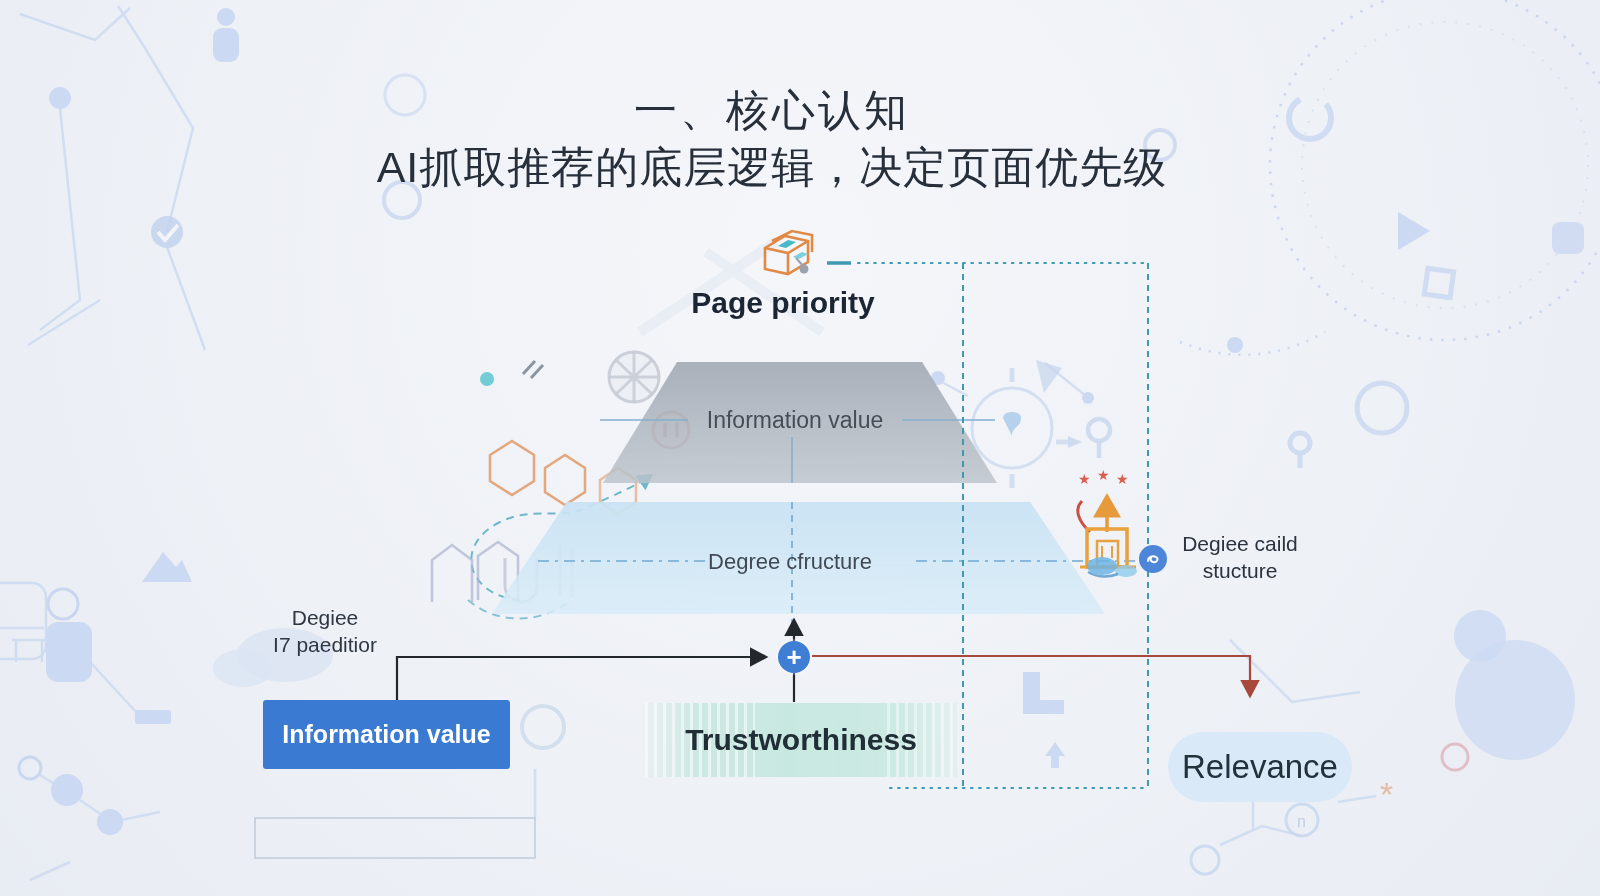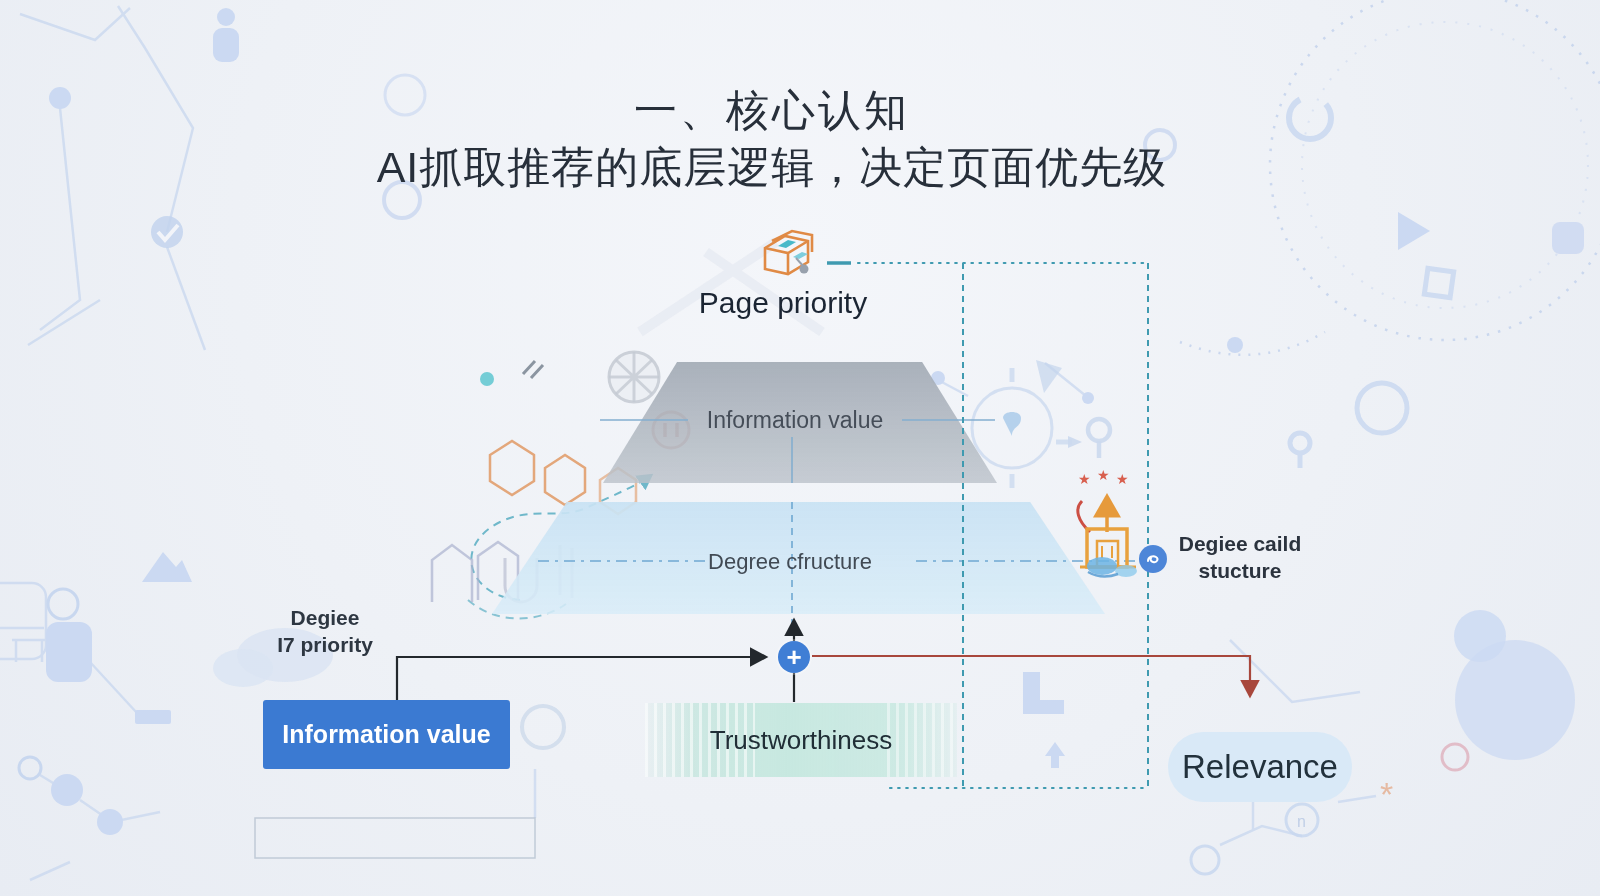--- a/index.html
+++ b/index.html
@@ -13,43 +13,43 @@
   svg{display:block;}
 
   
   .title{left:0;top:82px;width:1600px;text-align:center;color:#272f3a;
          transform:translateX(-28px);z-index:4;}
   .title .t1{font-size:43px;font-weight:500;letter-spacing:3px;line-height:56px;}
   .title .t2{font-size:43px;font-weight:500;letter-spacing:1px;line-height:58px;}
 
   
   .page-priority{left:633px;top:286px;width:300px;text-align:center;
-                 font-size:30px;font-weight:400;color:#1b2533;z-index:4;}
+                 font-size:30px;font-weight:700;color:#1b2533;z-index:4;}
   .trap{z-index:1;}
   .trap1{left:603px;top:362px;width:394px;height:121px;
          clip-path:polygon(18.8% 0,81% 0,100% 100%,0 100%);
          background:linear-gradient(180deg,rgba(163,171,181,.92),rgba(188,195,203,.82));}
   .trap2{left:492px;top:502px;width:613px;height:112px;
          clip-path:polygon(12.2% 0,87.8% 0,100% 100%,0 100%);
          background:linear-gradient(180deg,rgba(200,226,243,.92),rgba(216,236,248,.85));}
   .lvl-label{z-index:4;text-align:center;color:#454d58;}
   .lvl1{left:683px;top:407px;width:224px;font-size:23px;}
   .lvl2{left:670px;top:549px;width:240px;font-size:22px;color:#414a54;}
 
   
-  .note{z-index:4;color:#2e3742;font-size:21px;line-height:27px;text-align:center;font-weight:bold;}
+  .note{z-index:4;color:#2e3742;font-size:21px;line-height:27px;text-align:center;}
   .note-left{left:263px;top:604px;width:124px;}
   .note-right{left:1158px;top:530px;width:164px;color:#2b333e;}
 
   
   .bbox{z-index:5;display:flex;align-items:center;justify-content:center;}
   .box-info{left:263px;top:700px;width:247px;height:69px;border-radius:3px;
             background:#3b7ad2;color:#fff;font-size:25px;font-weight:700;}
   .box-trust{left:645px;top:703px;width:312px;height:74px;color:#202e36;
-             font-size:26px;font-weight:400;
+             font-size:30px;font-weight:700;
              background:linear-gradient(90deg,rgba(196,229,221,.12) 0%,rgba(196,229,221,.8) 16%,
                         #c7e8e0 45%,rgba(199,232,224,.85) 82%,rgba(199,232,224,.25) 100%);}
   .box-trust::before{content:"";position:absolute;inset:0 auto 0 0;width:110px;
              background:repeating-linear-gradient(90deg,rgba(255,255,255,.55) 0 3px,rgba(255,255,255,0) 3px 9px);}
   .box-trust::after{content:"";position:absolute;inset:0 0 0 auto;width:70px;
              background:repeating-linear-gradient(90deg,rgba(255,255,255,.45) 0 3px,rgba(255,255,255,0) 3px 9px);}
   .box-rel{left:1168px;top:707px;width:184px;height:70px;border-radius:35px;
            background:#d9e9f7;color:#22313c;font-size:33px;font-weight:400;margin-top:25px;}
 
   
@@ -237,21 +237,21 @@
     <div class="t1">一、核心认知</div>
     <div class="t2">AI抓取推荐的底层逻辑，决定页面优先级</div>
   </div>
 
   <div class="abs page-priority">Page priority</div>
   <div class="abs lvl-label lvl1">Information value</div>
   <div class="abs lvl-label lvl2">Degree cfructure</div>
 
   <div class="abs note note-left">
     <div>Degiee</div>
-    <div>I7 priority</div>
+    <div>I7 paeditior</div>
   </div>
   <div class="abs note note-right">
     <div>Degiee caild</div>
     <div>stucture</div>
   </div>
 
   <div class="abs bbox box-info">
     <span>Information value</span>
   </div>
   <div class="abs bbox box-trust">

